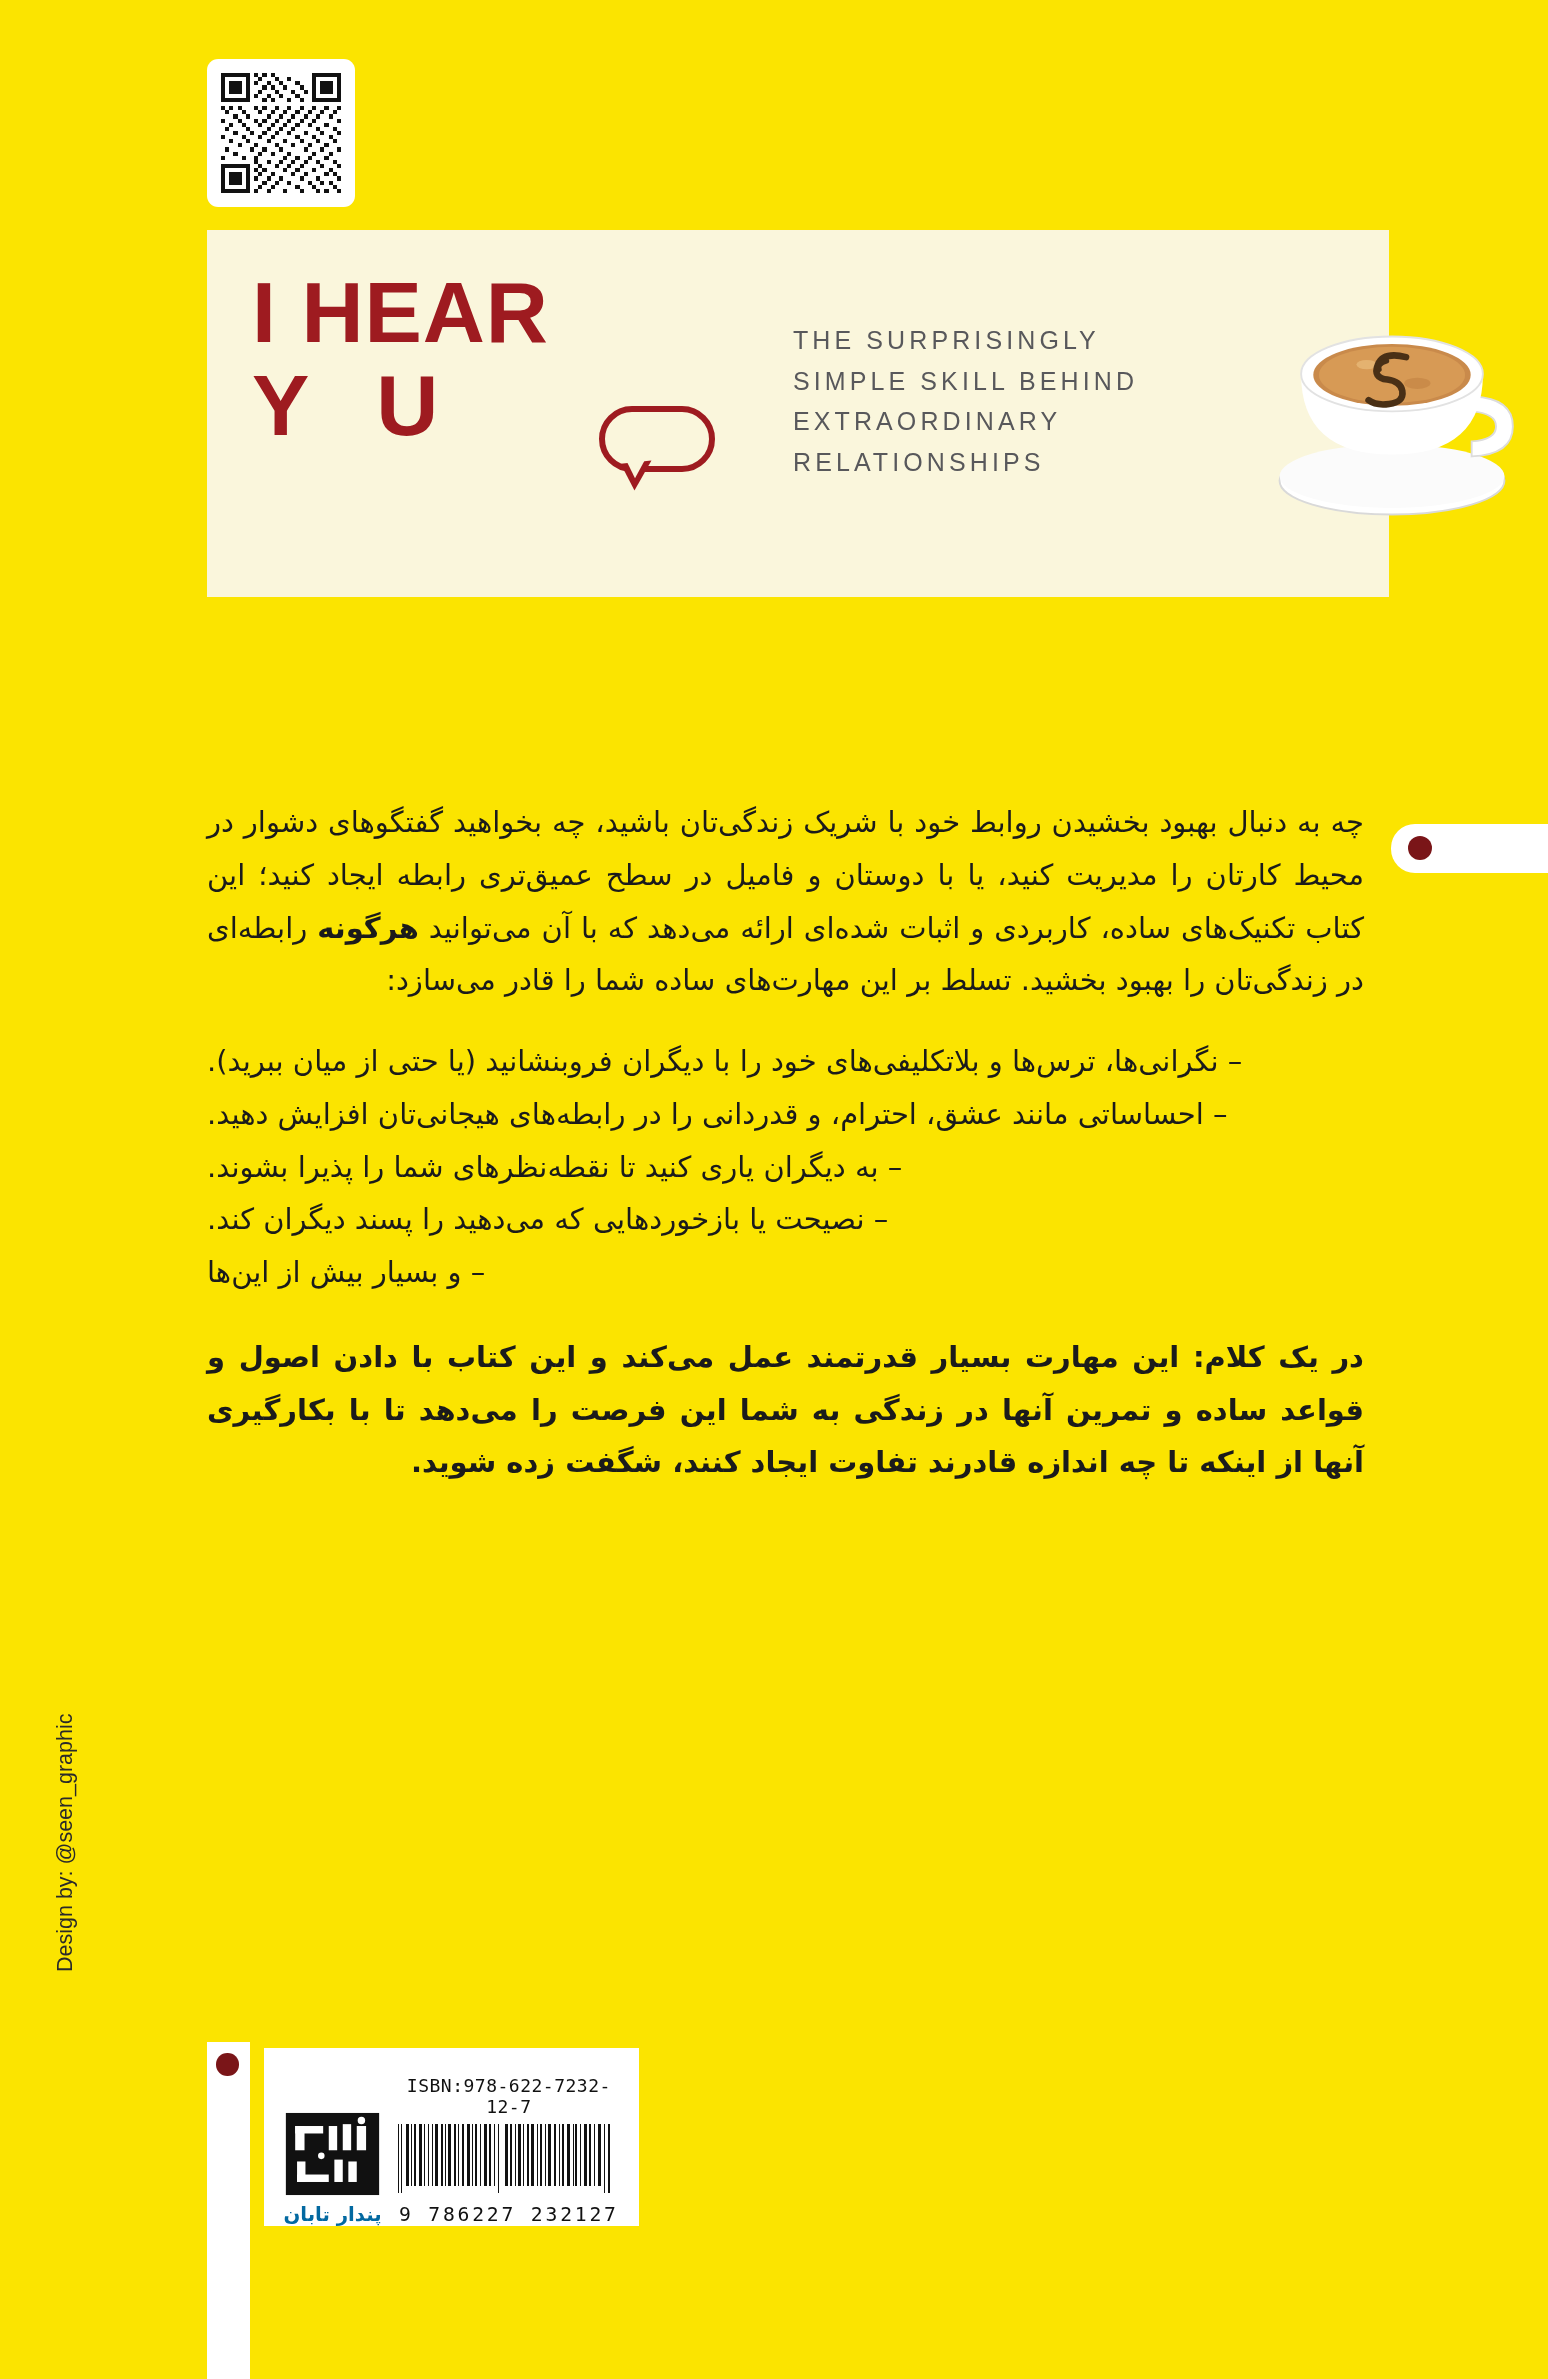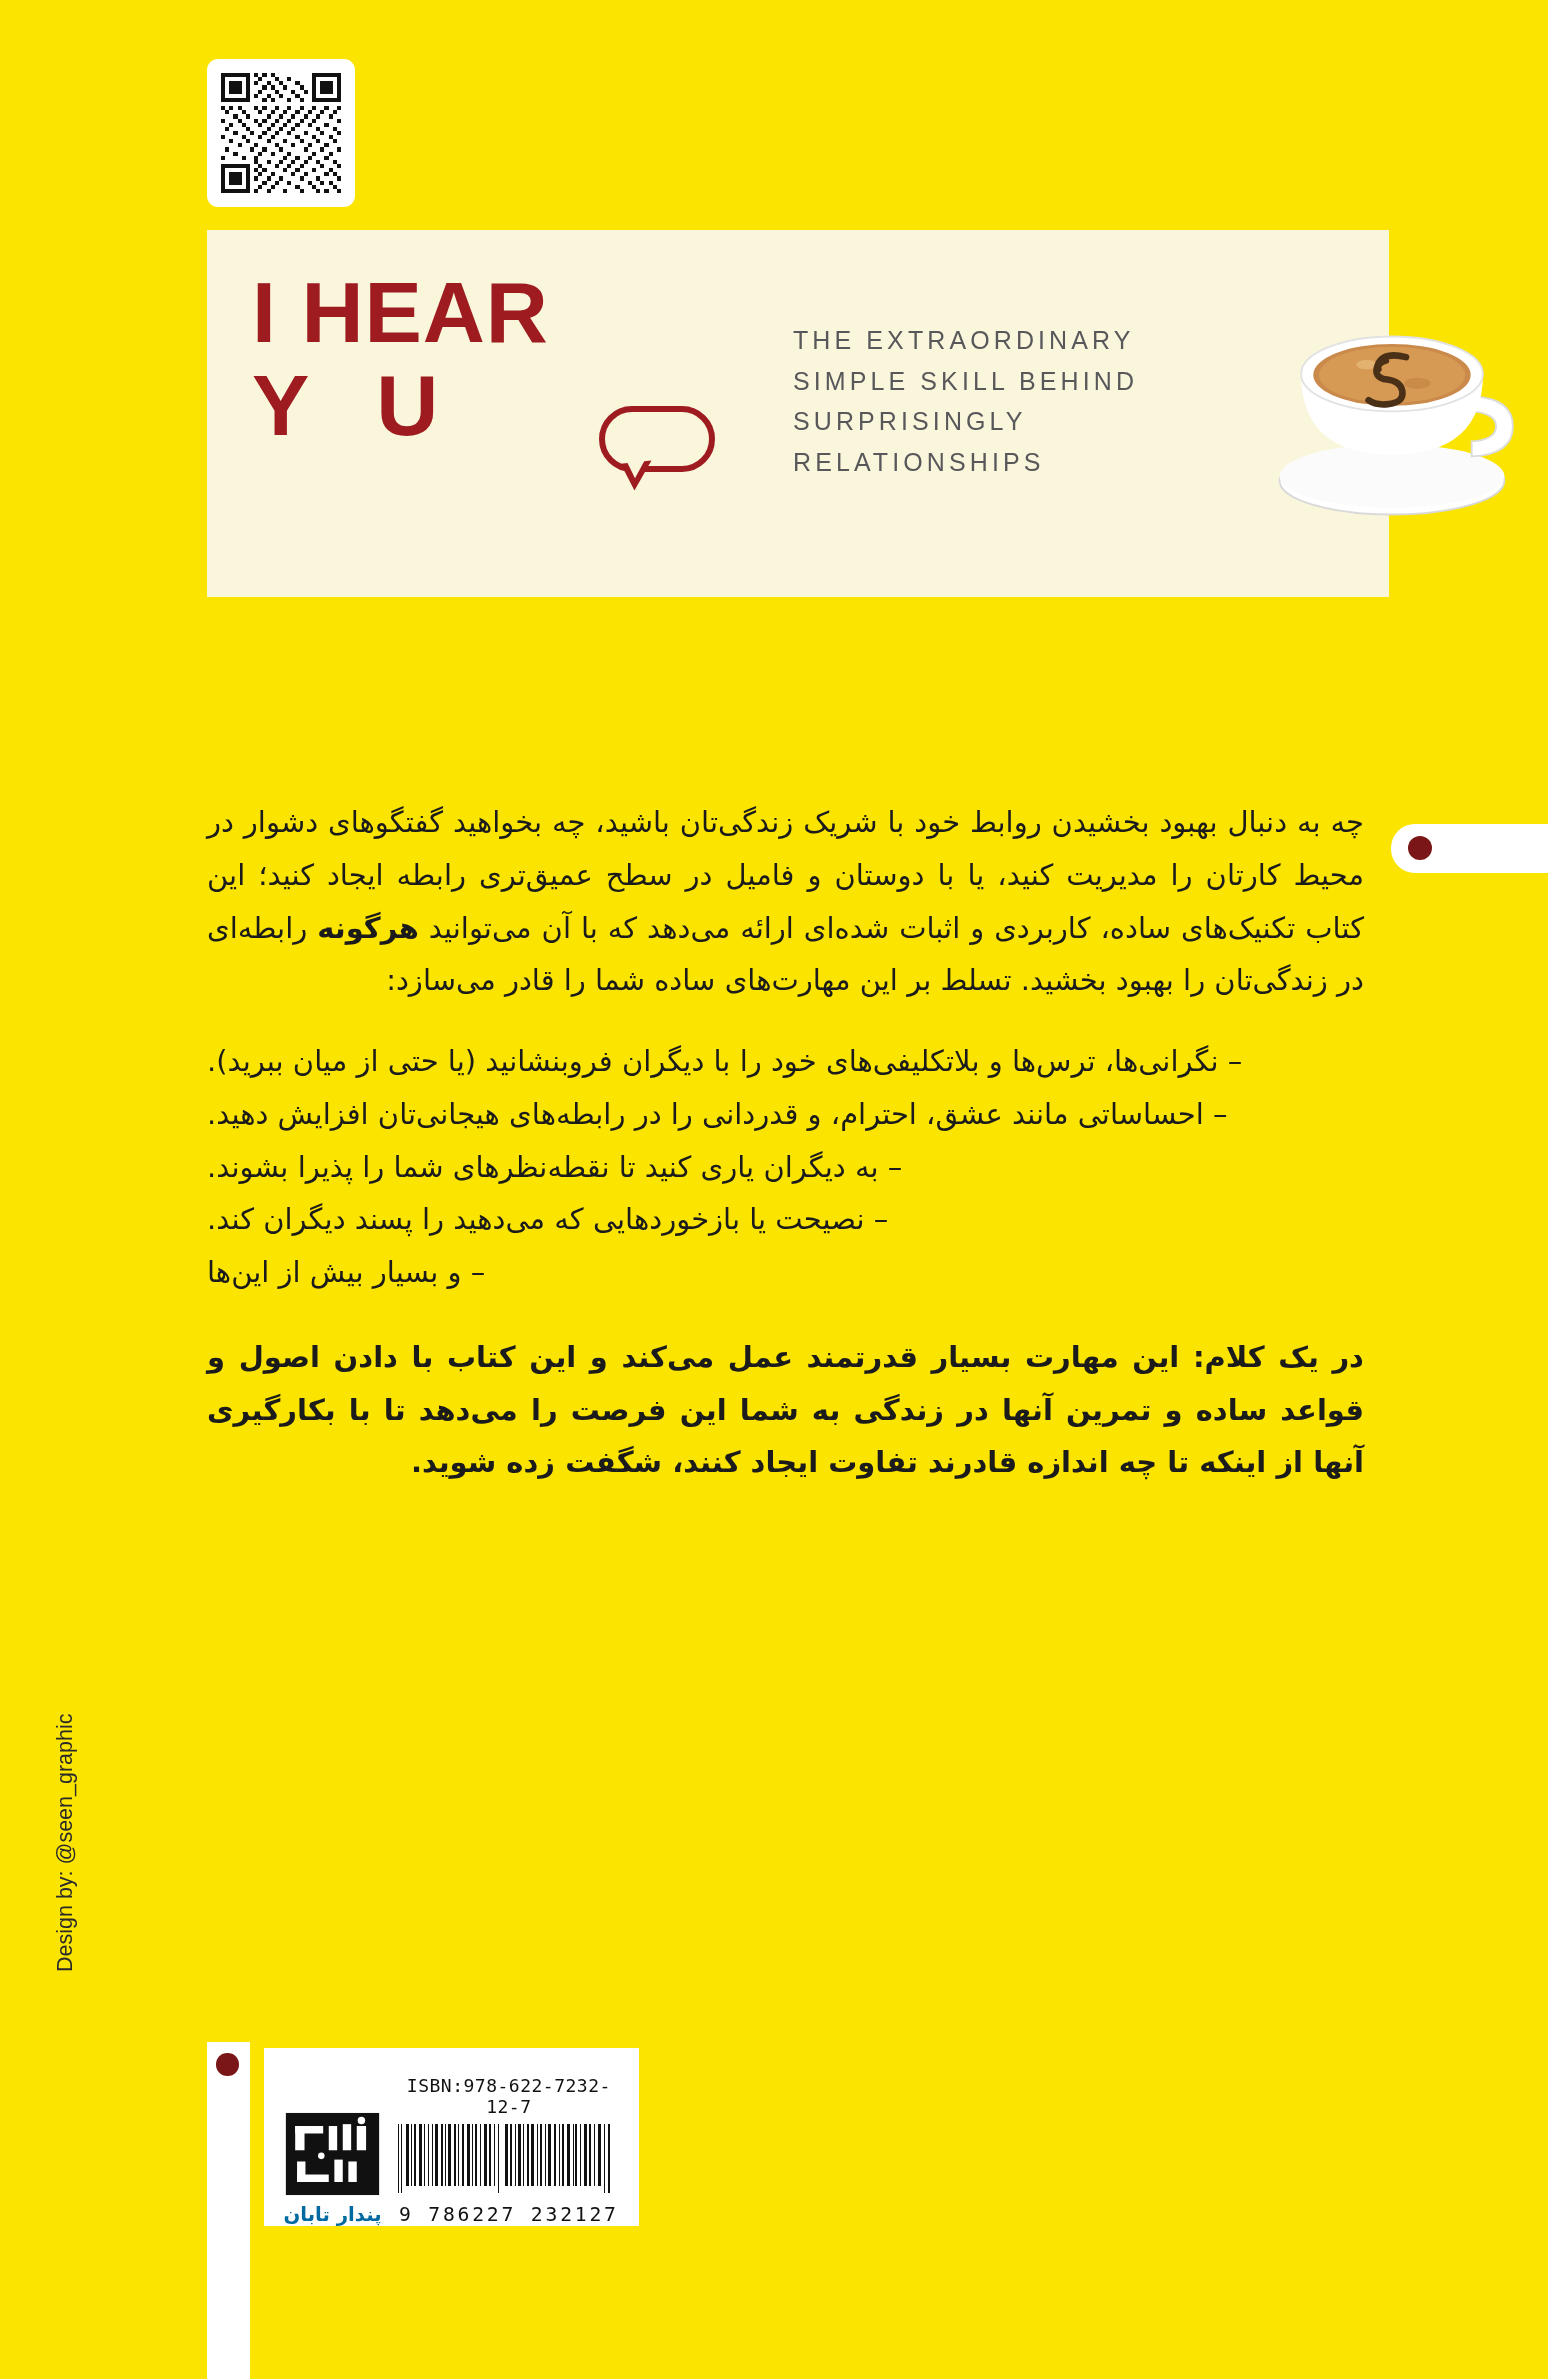--- a/index.html
+++ b/index.html
@@ -491,23 +491,23 @@
       </div>
     </div>
 
     <div class="speech-bubble">
       <div class="body"></div>
       <div class="tail"></div>
       <div class="tail-inner"></div>
     </div>
 
     <div class="subtitle">
-      <div>THE EXTRAORDINARY</div>
+      <div>THE SURPRISINGLY</div>
       <div>SIMPLE SKILL BEHIND</div>
-      <div>SURPRISINGLY</div>
+      <div>EXTRAORDINARY</div>
       <div>RELATIONSHIPS</div>
     </div>
 
     <svg class="cup" viewBox="0 0 290 270">
       <ellipse cx="145" cy="210" rx="120" ry="36" fill="#ffffff" stroke="#d9d9d9" stroke-width="2"></ellipse>
       <ellipse cx="145" cy="205" rx="120" ry="34" fill="#fbfbfb"></ellipse>
       <path d="M232 120 q42 2 42 32 q0 30 -44 32 l0 -16 q26 -2 26 -16 q0 -14 -26 -16 z" fill="#ffffff" stroke="#dcdcdc" stroke-width="2"></path>
       <path d="M48 96 q0 86 97 86 q97 0 97 -86 z" fill="#ffffff"></path>
       <ellipse cx="145" cy="96" rx="97" ry="40" fill="#ffffff" stroke="#e2e2e2" stroke-width="2"></ellipse>
       <ellipse cx="145" cy="97" rx="84" ry="33" fill="#C98A4B"></ellipse>

